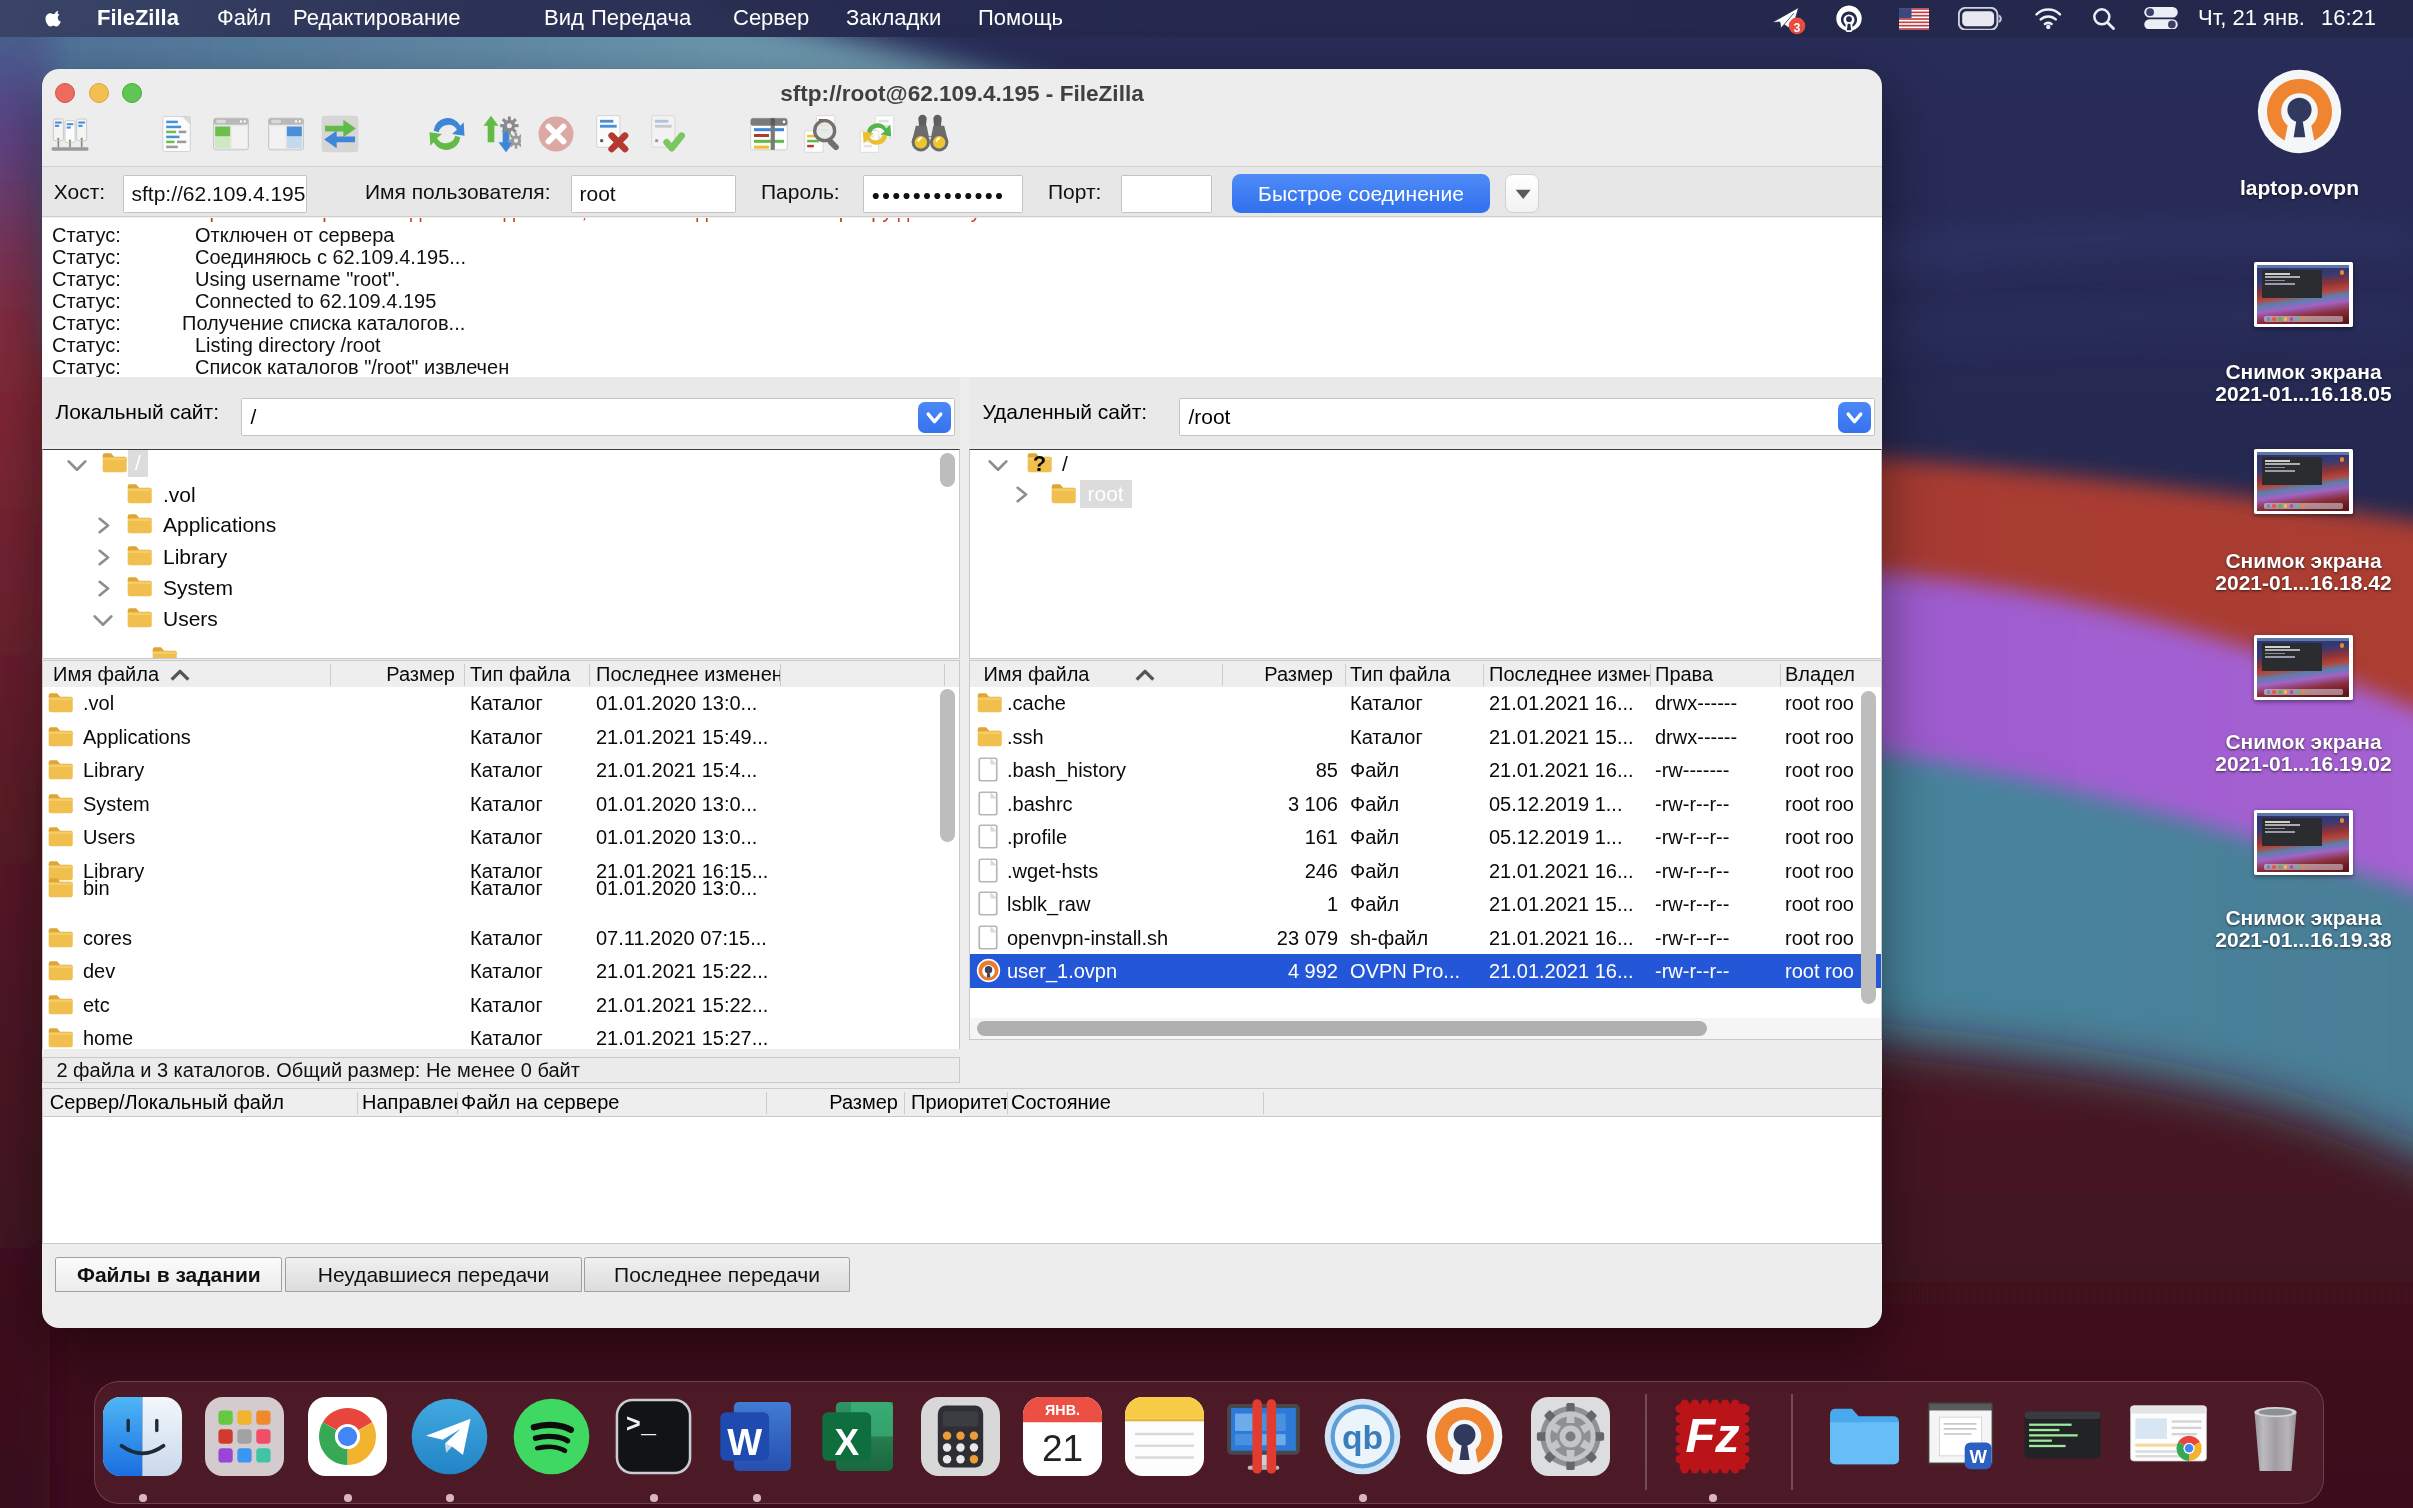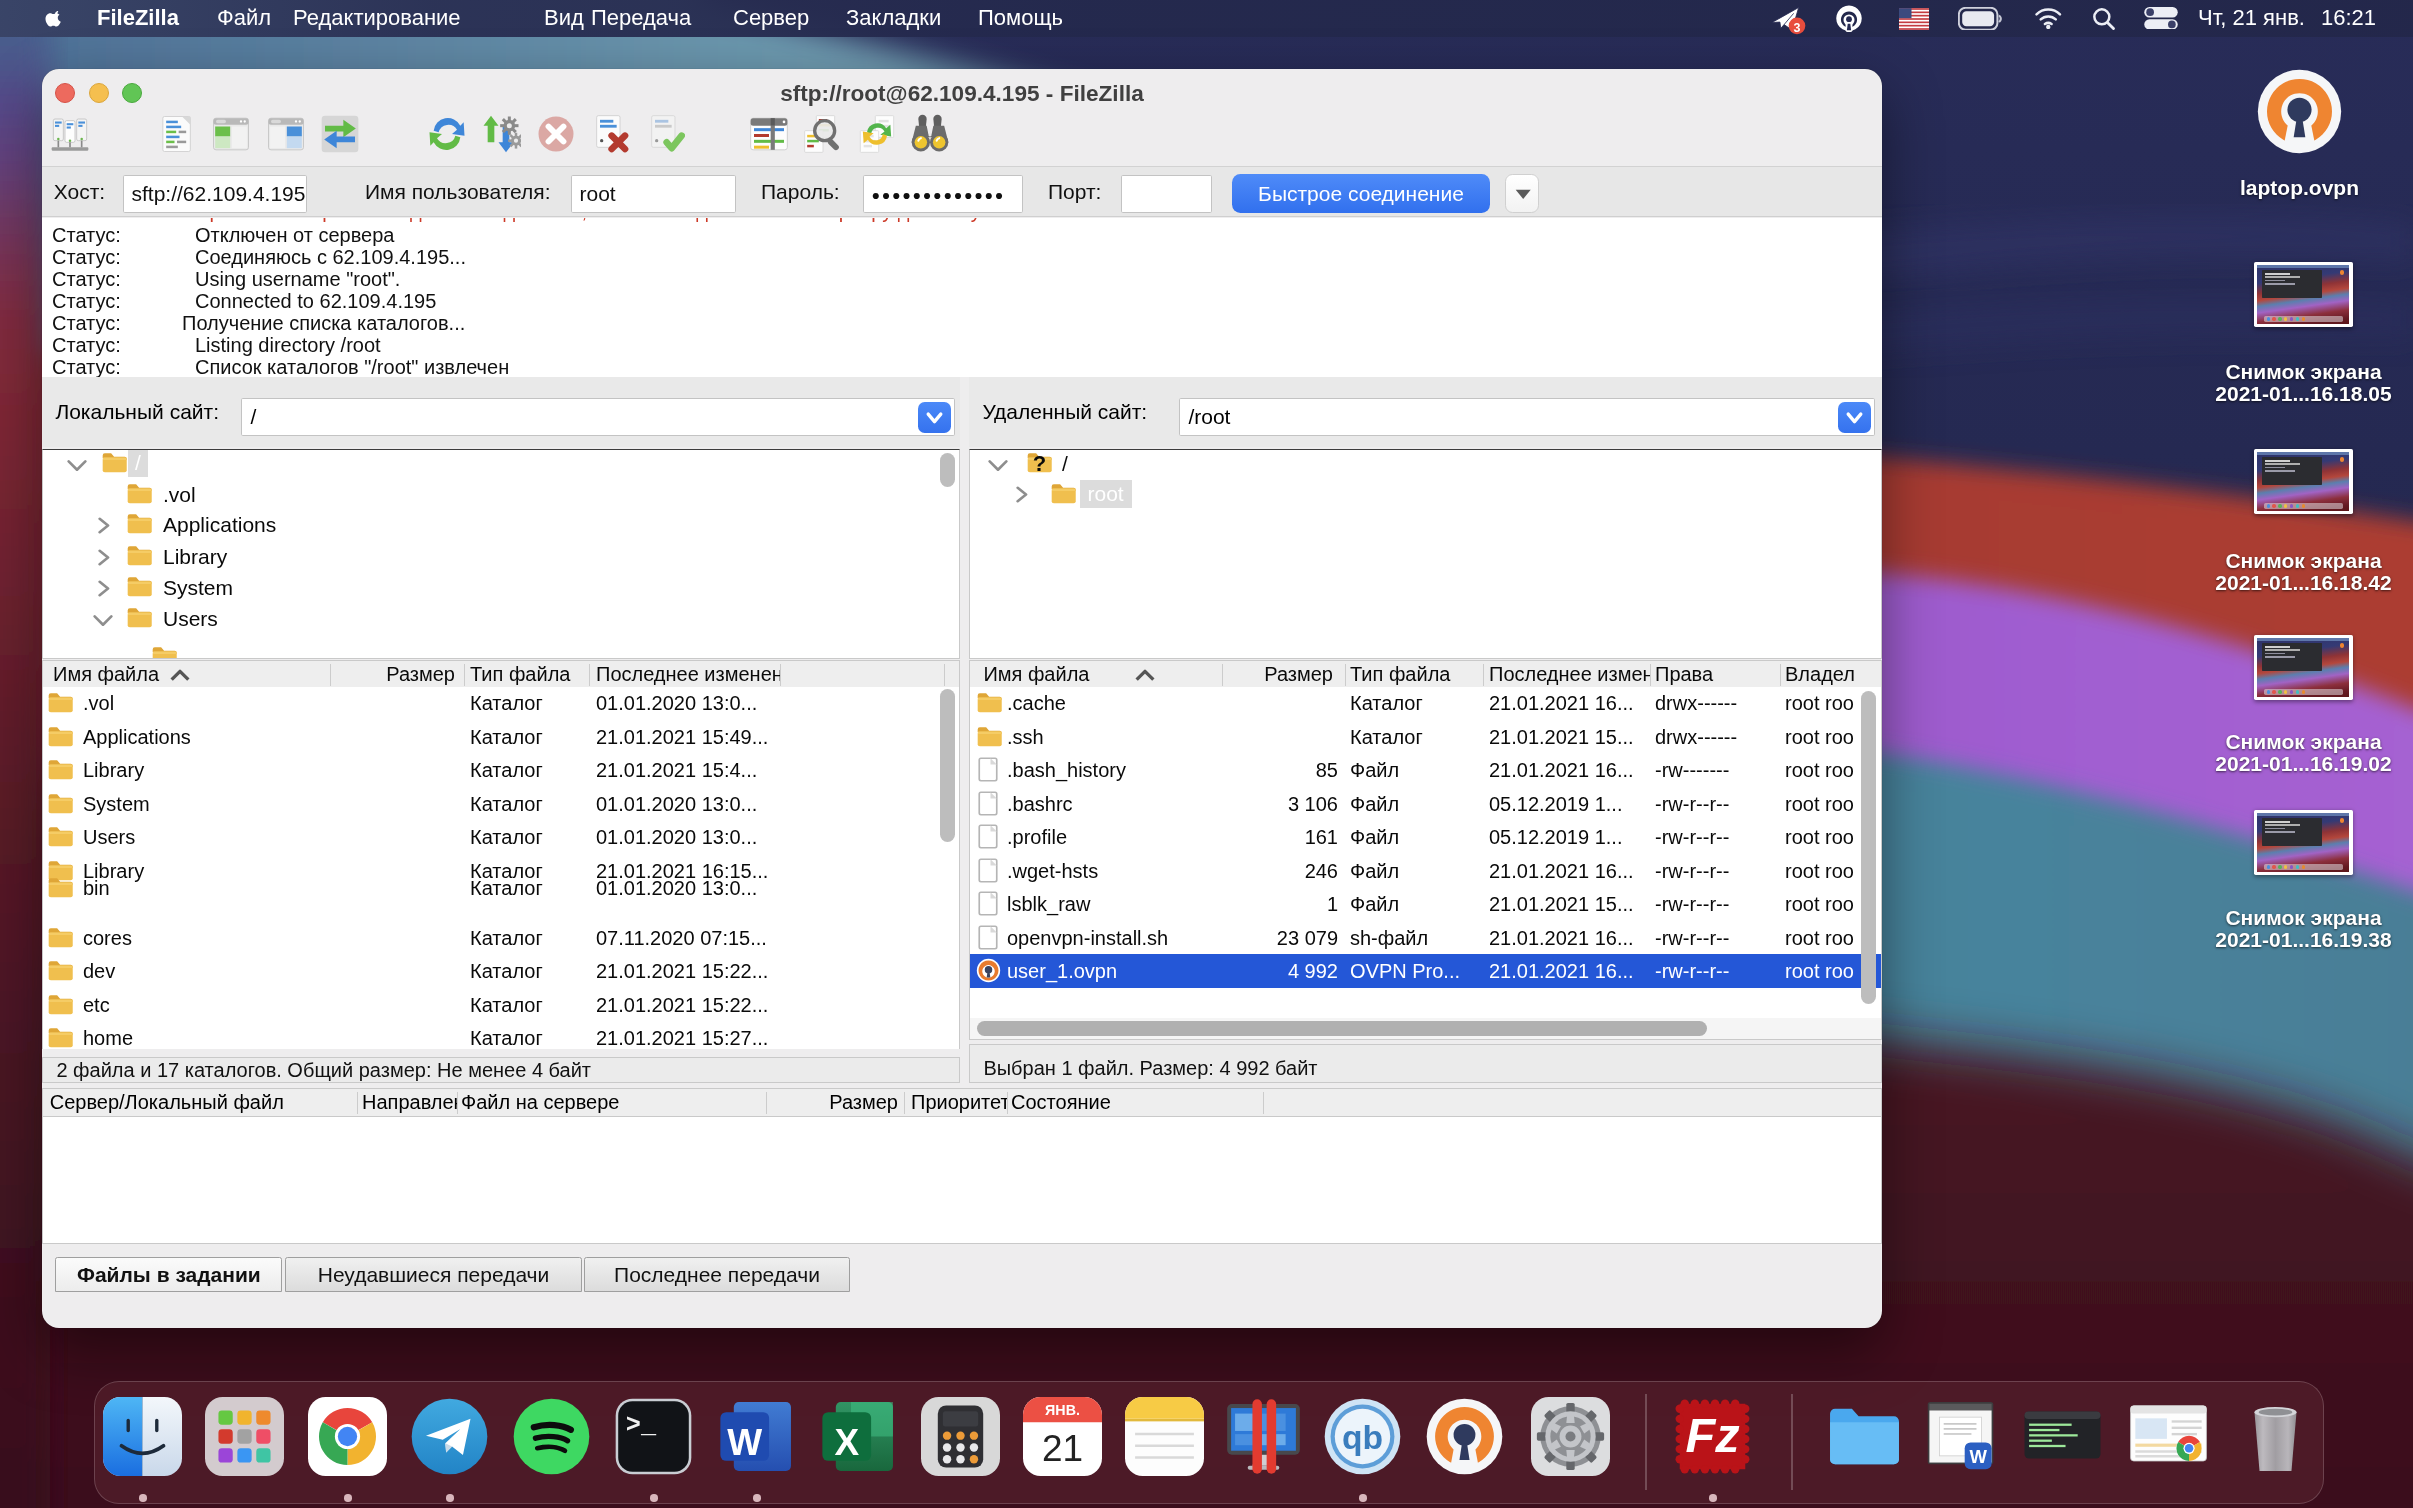--- a/index.html
+++ b/index.html
@@ -843,24 +843,21 @@
         <span class="abs" style="left:519px">21.01.2021 16...</span>
         <span class="abs" style="left:685px">-rw-r--r--</span>
         <span class="abs" style="left:815px">root roo</span>
       </div>
     <div class="abs" style="right:5px;top:4.2px;width:15px;height:313px;background:#bdbdbd;border-radius:7.5px"></div>
   </div>
   <div style="position:absolute;left:927px;top:949px;width:913px;height:22px;background:#f5f5f5;border:0.8px solid #c9c9c9;border-top:none">
     <div style="position:absolute;left:6.7px;top:3.4px;width:730px;height:14.2px;background:#b0b0b0;border-radius:7.5px"></div>
   </div>
   <div class="statusband" style="left:0;width:918px">
-      <span style="position:absolute;left:13.4px">2 файла и 17 каталогов. Общий размер: Не менее 4 байт</span>
-    </div>
-  <div class="statusband" style="left:927px;top:975px;height:39px;width:913px">
-      <span style="position:absolute;left:13.4px;top:12.6px;line-height:20px">Выбран 1 файл. Размер: 4 992 байт</span>
+      <span style="position:absolute;left:13.4px">2 файла и 3 каталогов. Общий размер: Не менее 0 байт</span>
     </div>
   <div id="queue">
     <div id="qhead">
       <div class="hcol" style="left:6.7px">Сервер/Локальный файл</div>
       <div class="hcol" style="left:319px;width:95px;overflow:hidden">Направлени</div>
       <div class="hcol" style="left:418px">Файл на сервере</div>
       <div class="hcol" style="left:758px;width:97px;text-align:right">Размер</div>
       <div class="hcol" style="left:868px;width:96px;overflow:hidden">Приоритет</div>
       <div class="hcol" style="left:968px">Состояние</div>
       <div class="hsep" style="left:314px"></div>

